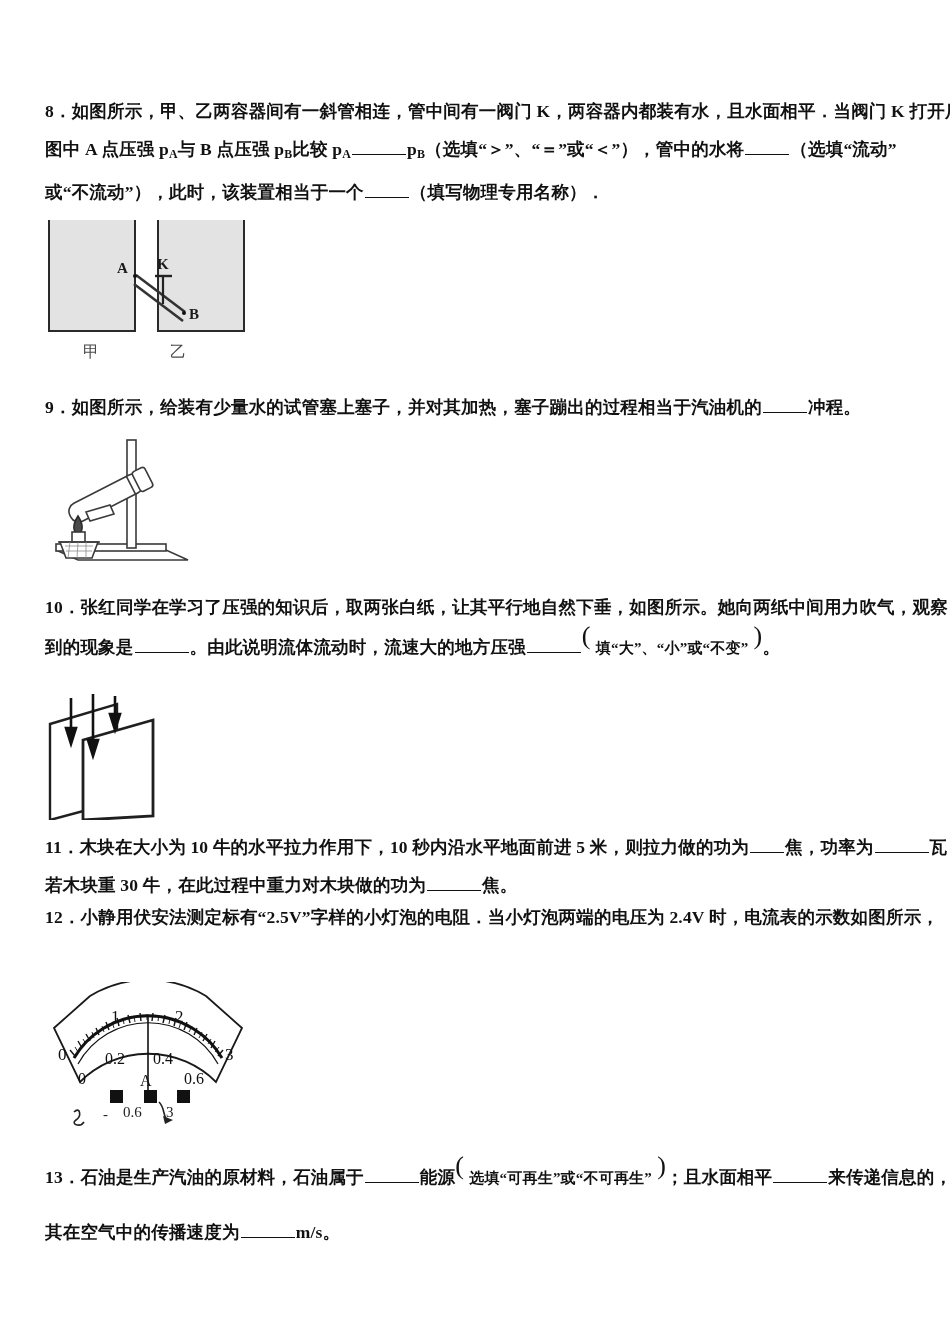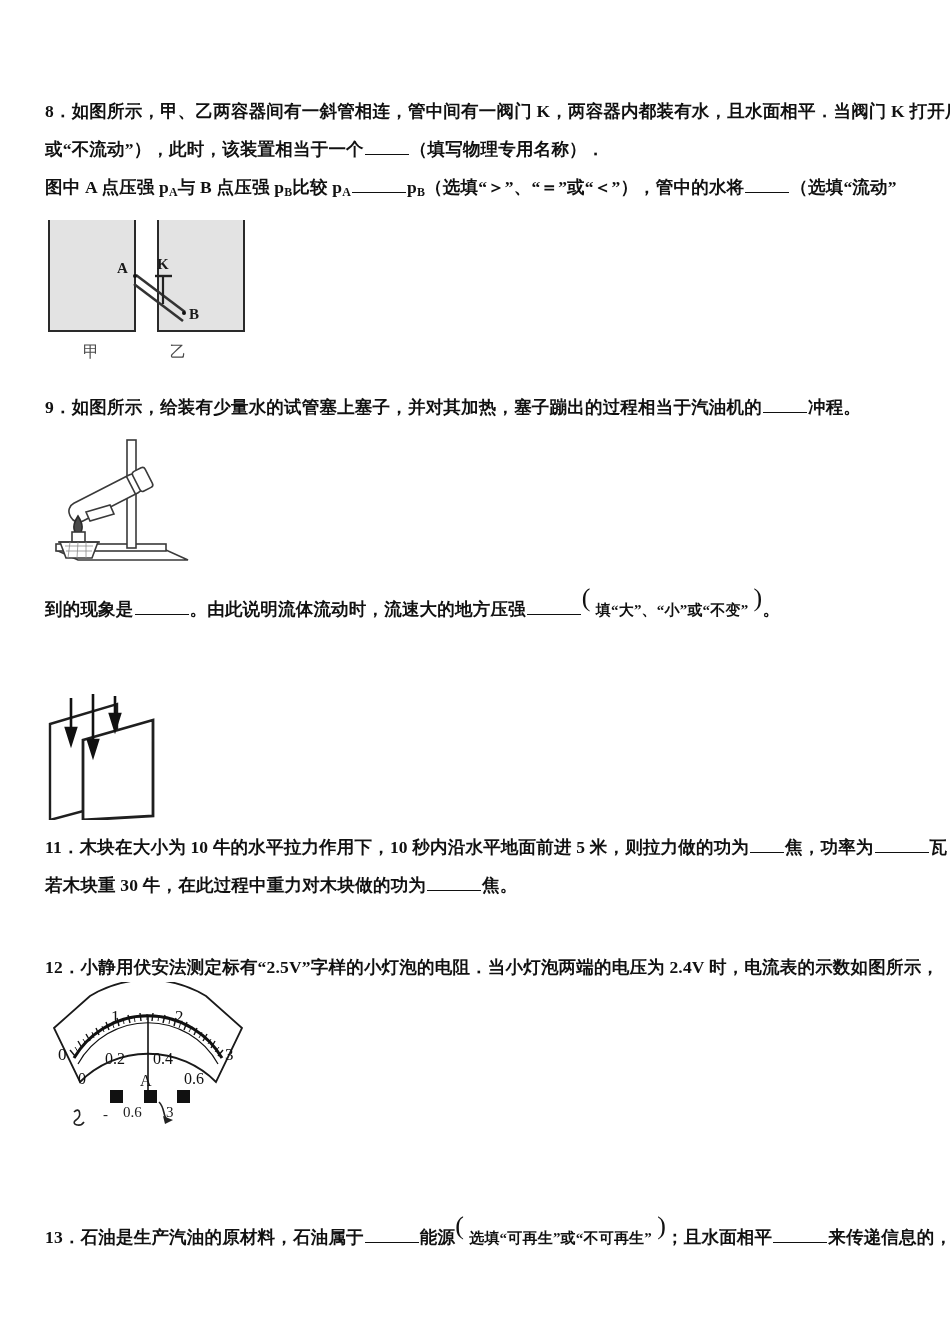--- a/index.html
+++ b/index.html
@@ -118,24 +118,24 @@
   svg { display: block; }
 </style>
 </head>
 <body>
 
 <div class="page">
 
   <div class="q-block" style="top:92px;">
     <div class="q-line">8．如图所示，甲、乙两容器间有一斜管相连，管中间有一阀门 K，两容器内都装有水，且水面相平．当阀门 K 打开后，</div>
     <div class="q-line">
+      <span>图中 A 点压强 p</span><sub>A</sub><span>与 B 点压强 p</span><sub>B</sub><span>比较 p</span><sub>A</sub><span class="blank bl-m"></span>p<sub>B</sub><span>（选填“＞”、“＝”或“＜”），管中的水将</span><span class="blank bl-s"></span><span>（选填“流动”</span>
+    </div>
+    <div class="q-line">
       <span>或“不流动”），此时，该装置相当于一个</span><span class="blank bl-s"></span><span>（填写物理专用名称）．</span>
-    </div>
-    <div class="q-line">
-      <span>图中 A 点压强 p</span><sub>A</sub><span>与 B 点压强 p</span><sub>B</sub><span>比较 p</span><sub>A</sub><span class="blank bl-m"></span>p<sub>B</sub><span>（选填“＞”、“＝”或“＜”），管中的水将</span><span class="blank bl-s"></span><span>（选填“流动”</span>
     </div>
   </div>
 
   <div class="fig" id="fig-containers">
 
     <div class="vessel" style="left:3px; top:8px; width:88px; height:112px;"></div>
 
     <div class="vessel" style="left:112px; top:8px; width:88px; height:112px;"></div>
 
     <svg width="200" height="165" style="position:absolute;left:0;top:0;">
@@ -197,20 +197,21 @@
           <line x1="18" y1="119" x2="44" y2="119"></line>
           <line x1="22" y1="110" x2="20" y2="126"></line>
           <line x1="30" y1="110" x2="29" y2="126"></line>
           <line x1="38" y1="110" x2="38" y2="126"></line>
         </g>
       </g>
     </svg>
   </div>
 
   <div class="q-block" style="top:588px;">
+    <div class="q-line">10．张红同学在学习了压强的知识后，取两张白纸，让其平行地自然下垂，如图所示。她向两纸中间用力吹气，观察</div>
     <div class="q-line" style="margin-top:2px;">
       <span>到的现象是</span><span class="blank bl-m"></span><span>。由此说明流体流动时，流速大的地方压强</span><span class="blank bl-m"></span><span class="paren-note"><span class="pl">(</span><span>填“大”、“小”或“不变”</span><span class="pr">)</span></span><span>。</span>
     </div>
   </div>
 
   <div class="fig" id="fig-papers">
     <svg width="150" height="128">
 
       <polygon points="5,32 72,12 72,110 5,128" fill="#ffffff" stroke="#1f1f1f" stroke-width="2.4"></polygon>
 
@@ -229,21 +230,21 @@
 
   <div class="q-block" style="top:828px;">
     <div class="q-line">
       <span>11．木块在大小为 10 牛的水平拉力作用下，10 秒内沿水平地面前进 5 米，则拉力做的功为</span><span class="blank bl-xs"></span><span>焦，功率为</span><span class="blank bl-m"></span><span>瓦；</span>
     </div>
     <div class="q-line">
       <span>若木块重 30 牛，在此过程中重力对木块做的功为</span><span class="blank bl-m"></span><span>焦。</span>
     </div>
   </div>
 
-  <div class="q-block" style="top:948px;">
+  <div class="q-block" style="top:898px;">
     <div class="q-line">12．小静用伏安法测定标有“2.5V”字样的小灯泡的电阻．当小灯泡两端的电压为 2.4V 时，电流表的示数如图所示，</div>
   </div>
 
   <div class="fig" id="fig-ammeter">
     <svg width="200" height="162">
 
       <path d="M6,46 L42,14 A112,112 0 0 1 158,14 L194,46 L168,100 A96,96 0 0 0 32,100 Z" fill="#ffffff" stroke="#1a1a1a" stroke-width="1.8"></path>
 
       <path d="M26,76 A86,86 0 0 1 174,76" fill="none" stroke="#111" stroke-width="3"></path>
 
@@ -314,19 +315,22 @@
 
     <svg width="60" height="40" style="position:absolute;left:20px;top:118px;">
       <path d="M6,12 C12,6 14,16 8,20 C2,24 12,28 16,22" fill="none" stroke="#222" stroke-width="1.6"></path>
     </svg>
     <svg width="40" height="36" style="position:absolute;left:105px;top:118px;">
       <path d="M6,2 C12,8 10,16 14,20" fill="none" stroke="#222" stroke-width="1.6"></path>
       <polygon points="10,16 20,20 12,24" fill="#222"></polygon>
     </svg>
   </div>
 
-  <div class="q-block" style="top:1218px;">
+  <div class="q-block" style="top:1158px;">
     <div class="q-line">
       <span>13．石油是生产汽油的原材料，石油属于</span><span class="blank bl-m"></span><span>能源</span><span class="paren-note"><span class="pl">(</span><span>选填“可再生”或“不可再生”</span><span class="pr">)</span></span><span>；且水面相平</span><span class="blank bl-m"></span><span>来传递信息的，</span>
     </div>
+    <div class="q-line" style="margin-top:16px;">
+      <span>其在空气中的传播速度为</span><span class="blank bl-m"></span><span>m/s。</span>
+    </div>
   </div>
 
 </div>
 
 </body></html>

